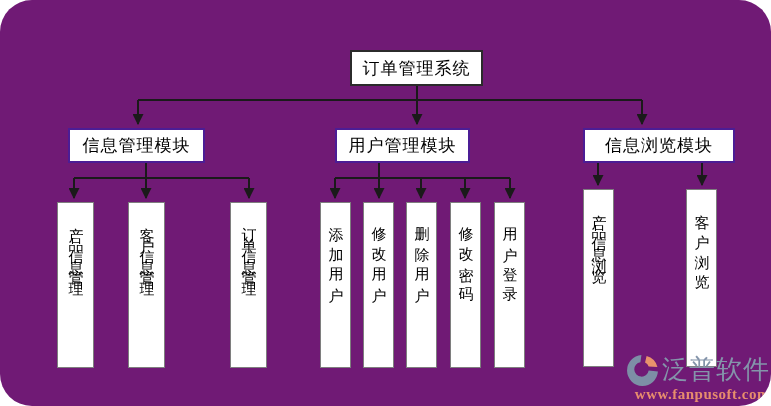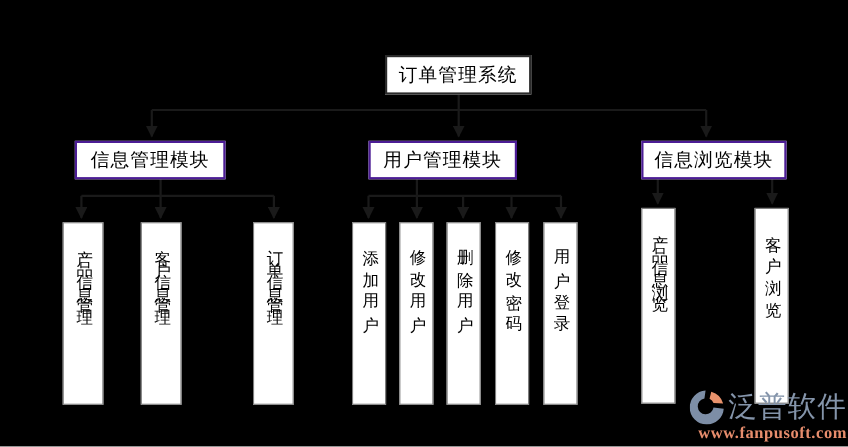--- a/index.html
+++ b/index.html
@@ -1,18 +1,18 @@
 <!DOCTYPE html>
 <html><head>
 <meta charset="utf-8">
 <style>
   html,body{margin:0;padding:0;background:#ffffff;}
   .canvas{
-    position:relative;width:771px;height:406px;background:#000000;overflow:hidden;
-    font-family:"Liberation Serif","DejaVu Serif",serif;color:#000;
+    position:relative;width:771px;height:406px;background:#701a75;overflow:hidden;
+    font-family:"Liberation Serif","DejaVu Serif",serif;color:#000;border-radius:32px;
   }
   .connectors{position:absolute;left:0;top:0;width:771px;height:406px;pointer-events:none;}
   .box{
     position:absolute;background:#ffffff;box-sizing:border-box;
     display:flex;align-items:center;justify-content:center;
   }
   .root-box{border:2px solid #2b2b2b;font-size:17px;letter-spacing:1px;}
   .module-box{border:2px solid #4c1d95;font-size:17px;letter-spacing:1px;}
   .child-box{
     border:1px solid #7e7e7e;align-items:flex-start;font-size:15px;
@@ -77,21 +77,21 @@
   <div class="box root-box" style="left:350px;top:50px;width:133px;height:36px;">
     <span>订单管理系统</span>
   </div>
 
   <div class="box module-box" style="left:68px;top:128px;width:137px;height:35px;">
     <span>信息管理模块</span>
   </div>
   <div class="box module-box" style="left:335px;top:128px;width:135px;height:35px;">
     <span>用户管理模块</span>
   </div>
-  <div class="box module-box" style="left:583px;top:128px;width:132px;height:35px;">
+  <div class="box module-box" style="left:583px;top:128px;width:152px;height:35px;">
     <span>信息浏览模块</span>
   </div>
 
   <div class="box child-box" style="left:57px;top:202px;width:37px;height:166px;">
     <span class="vtext v6">产品信息管理</span>
   </div>
   <div class="box child-box" style="left:128px;top:202px;width:37px;height:166px;">
     <span class="vtext v6">客户信息管理</span>
   </div>
   <div class="box child-box" style="left:230px;top:202px;width:37px;height:166px;">

